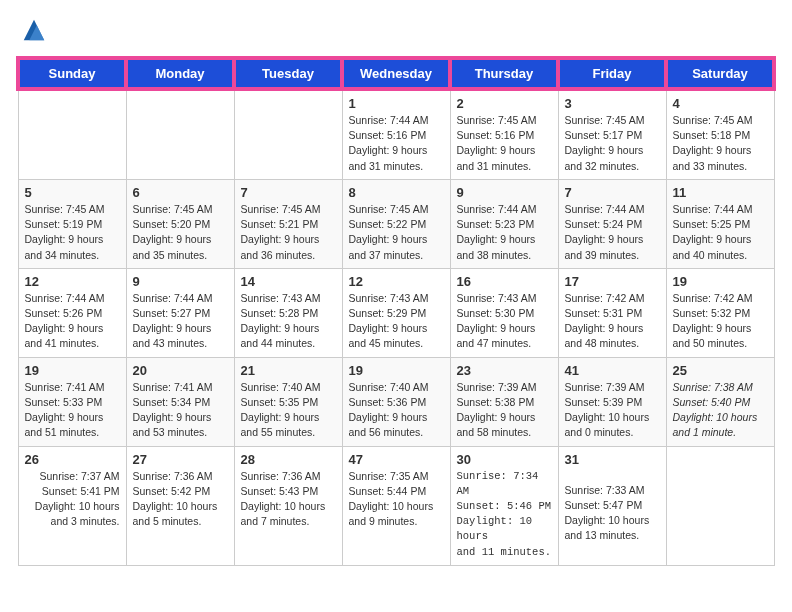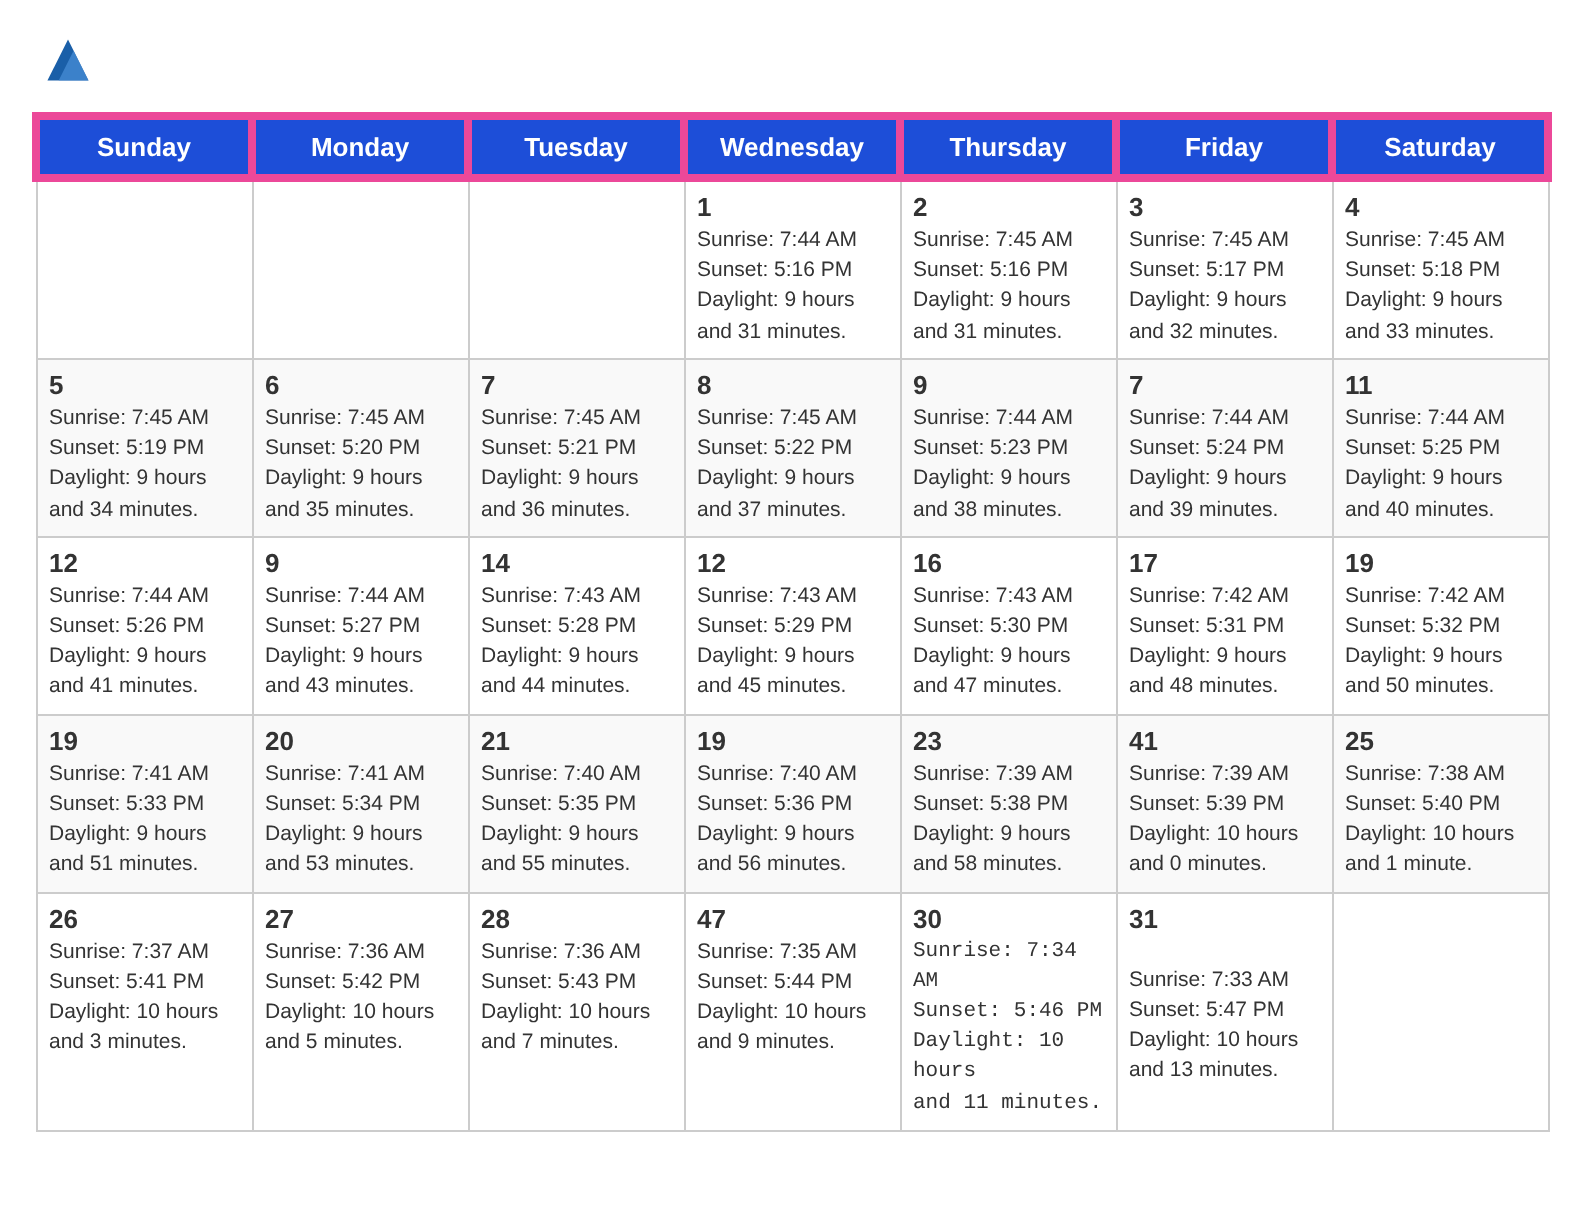--- a/index.html
+++ b/index.html
@@ -299,30 +299,30 @@
         </td>
         <td>
           <span class="day-number">41</span>
           <div class="day-info" style="white-space: pre-line;">Sunrise: 7:39 AM
 Sunset: 5:39 PM
 Daylight: 10 hours
 and 0 minutes.</div>
         </td>
         <td>
           <span class="day-number">25</span>
-          <div class="day-info" style="white-space: pre-line;">Sunrise: 7:38 AM
+          <div class="day-info" style="white-space: pre-line; font-style: italic;">Sunrise: 7:38 AM
 Sunset: 5:40 PM
 Daylight: 10 hours
 and 1 minute.</div>
         </td>
       </tr>
       <tr>
         <td>
           <span class="day-number">26</span>
-          <div class="day-info" style="white-space: pre-line;">Sunrise: 7:37 AM
+          <div class="day-info" style="white-space: pre-line; text-align: right;">Sunrise: 7:37 AM
 Sunset: 5:41 PM
 Daylight: 10 hours
 and 3 minutes.</div>
         </td>
         <td>
           <span class="day-number">27</span>
           <div class="day-info" style="white-space: pre-line;">Sunrise: 7:36 AM
 Sunset: 5:42 PM
 Daylight: 10 hours
 and 5 minutes.</div>

